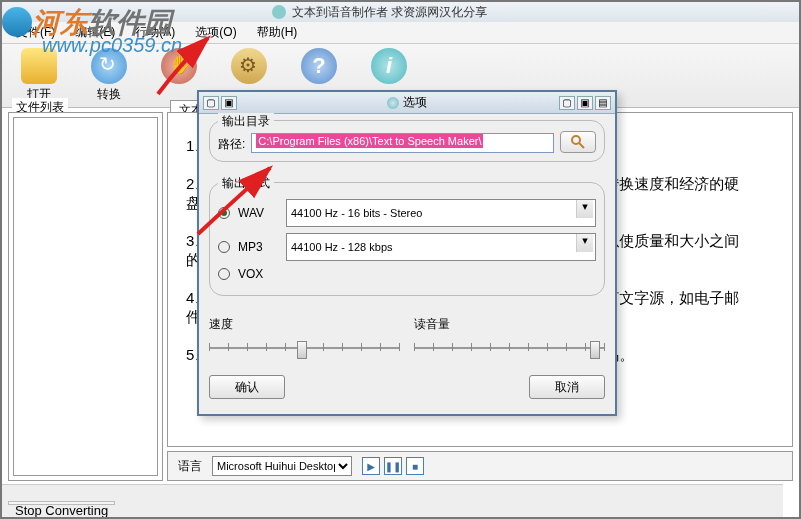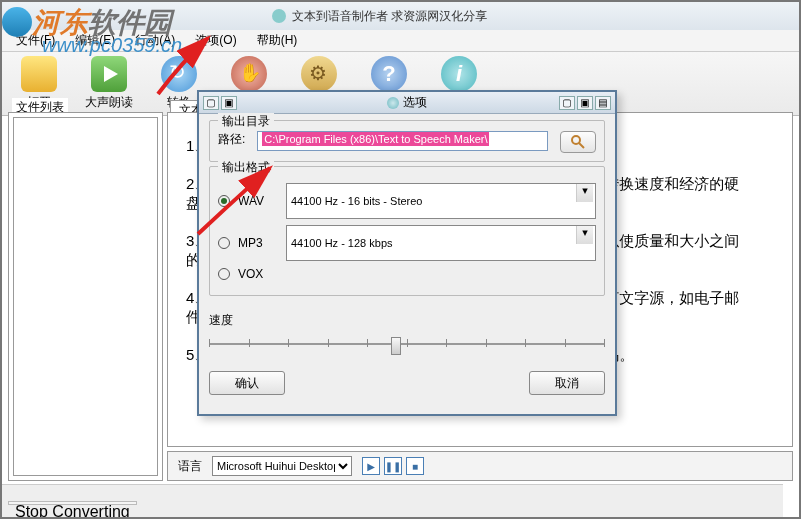--- a/index.html
+++ b/index.html
@@ -6,21 +6,21 @@
 body { background: #fff; width: 801px; height: 519px; position: relative; overflow: hidden; border: 2px solid #777; }
 
 .watermark { position: absolute; top: 0; left: 0; font-size: 28px; font-weight: bold; font-style: italic; z-index: 200; pointer-events: none; }
 .watermark .logo-circ { display: inline-block; width: 30px; height: 30px; border-radius: 50%; background: linear-gradient(#4ab3e8,#1e7fb5); position: relative; top: 5px; }
 .watermark .t1 { color: #e07a2a; font-style: italic; }
 .watermark .t2 { color: #737373; }
 .watermark-sub { position: absolute; top: 32px; left: 40px; font-size: 20px; color: #3b8fc9; font-style: italic; z-index: 200; pointer-events: none; }
 
 .red-arrow { position: absolute; z-index: 300; pointer-events: none; }
 
-.title-bar { height: 28px; background: linear-gradient(#eef3f7,#dde5ec); display: flex; align-items: center; padding-left: 270px; font-size: 12px; color: #333; }
+.title-bar { height: 20px; background: linear-gradient(#eef3f7,#dde5ec); display: flex; align-items: center; padding-left: 270px; font-size: 12px; color: #333; }
 .title-bar-icon { width: 14px; height: 14px; background: #8cc; border-radius: 50%; margin-right: 6px; }
 
 .menu-bar { height: 22px; background: #f4f4f4; display: flex; align-items: center; padding-left: 6px; font-size: 12px; gap: 4px; border-bottom: 1px solid #ccc; }
 .menu-item { padding: 2px 8px; cursor: pointer; }
 
 .toolbar { height: 64px; background: linear-gradient(#f6f6f6,#eaeaea); display: flex; align-items: flex-start; padding: 4px 12px; gap: 20px; border-bottom: 1px solid #bbb; }
 .tool-btn { width: 50px; text-align: center; font-size: 12px; cursor: pointer; }
 .tool-icon { width: 36px; height: 36px; margin: 0 auto 2px; border-radius: 6px; display: flex; align-items: center; justify-content: center; }
 .folder-ic { background: linear-gradient(#ffe680,#e8b030); }
 .speak-ic { background: linear-gradient(#8fd87a,#4fa03a); position: relative; }
@@ -42,47 +42,47 @@
 .right-area { flex: 1; margin-left: 4px; display: flex; flex-direction: column; }
 .text-area { flex: 1; border: 1px solid #999; background: #fff; padding: 14px 18px; font-size: 15px; line-height: 2.5; overflow: hidden; }
 .tab-strip { position: absolute; top: 98px; left: 168px; font-size: 12px; display: flex; }
 .tab { border: 1px solid #999; border-bottom: none; padding: 1px 8px; background: #fff; }
 
 .bottom-lang { height: 30px; border: 1px solid #999; margin-top: 4px; background: #f3f3f3; display: flex; align-items: center; padding: 0 10px; gap: 10px; font-size: 12px; }
 .lang-select { width: 140px; height: 20px; font-size: 11px; border: 1px solid #888; background: #fff; }
 .transport { display: flex; gap: 4px; }
 .tb { width: 18px; height: 18px; border: 1px solid #4a7fb5; background: #fff; display: flex; align-items: center; justify-content: center; font-size: 10px; color: #3a6fa5; cursor: pointer; }
 
-.status-bar { position: absolute; bottom: 0; left: 0; right: 16px; height: 20px; background: #eee; border-top: 1px solid #ccc; font-size: 16px; padding: 16px 6px; display: flex; }
+.status-bar { position: absolute; bottom: 0; left: 0; right: 16px; height: 20px; background: #eee; border-top: 1px solid #ccc; font-size: 13px; padding: 16px 6px; display: flex; }
 .status-cell { border: 1px solid #bbb; padding: 1px 6px; background: #f5f5f5; }
 
 
 .dialog { position: absolute; top: 88px; left: 195px; width: 420px; height: 326px; background: #efefef; border: 2px solid #5a7a9a; z-index: 100; box-shadow: 4px 4px 8px rgba(0,0,0,.2); }
 .dlg-title { height: 22px; background: linear-gradient(#e8eef5,#cdd9e5); border-bottom: 1px solid #9ab; display: flex; align-items: center; font-size: 12px; position: relative; }
 .dlg-left-ctrls { display: flex; gap: 2px; margin-left: 4px; }
 .dlg-left-ctrls span, .dlg-right-ctrls span { width: 16px; height: 14px; border: 1px solid #8aa; background: #f0f4f8; font-size: 10px; text-align: center; line-height: 12px; cursor: pointer; }
 .dlg-right-ctrls { display: flex; gap: 2px; position: absolute; right: 4px; }
 .dlg-title-text { position: absolute; left: 50%; transform: translateX(-50%); display: flex; align-items: center; gap: 4px; }
 .dlg-title-text::before { content: ""; width: 12px; height: 12px; background: radial-gradient(#cce8ec,#6cb8c0); border-radius: 50%; display: inline-block; }
 
 .dlg-body { padding: 6px 10px; font-size: 12px; }
-.group { border: 1px solid #bbb; border-radius: 2px; padding: 10px 8px 8px; margin-bottom: 4px; position: relative; }
+.group { border: 1px solid #bbb; border-radius: 14px; padding: 10px 8px 8px; margin-bottom: 20px; position: relative; }
 .group-label { position: absolute; top: -8px; left: 8px; background: #efefef; padding: 0 4px; font-size: 12px; }
 
-.path-row { display: flex; align-items: flex-start; gap: 12px; }
+.path-row { display: flex; align-items: flex-end; gap: 6px; }
 .path-input { flex: 1; height: 20px; background: #fff; border: 1px solid #7a9ac0; padding: 0 4px; }
 .path-input span { background: #ec4899; color: #fff; font-size: 11px; padding: 1px 2px; }
 .browse-btn { width: 36px; height: 22px; border: 1px solid #999; border-radius: 4px; background: linear-gradient(#fdfdfd,#e4e4e4); display: flex; align-items: center; justify-content: center; cursor: pointer; }
 .browse-btn svg { width: 16px; height: 16px; }
 
 .fmt-row { display: flex; align-items: center; gap: 8px; margin: 6px 0; }
 .radio { width: 12px; height: 12px; border: 1px solid #555; border-radius: 50%; display: inline-flex; align-items: center; justify-content: center; }
 .radio.checked::after { content: ""; width: 6px; height: 6px; background: #2a6b2a; border-radius: 50%; }
 .fmt-label { width: 40px; }
-.combo { flex: 1; height: 36px; border: 1px solid #888; background: #fff; display: flex; align-items: center; padding: 0 4px; font-size: 11px; position: relative; }
+.combo { flex: 1; height: 28px; border: 1px solid #888; background: #fff; display: flex; align-items: center; padding: 0 4px; font-size: 11px; position: relative; }
 .combo::after { content: "▾"; position: absolute; right: 2px; top: 0; width: 16px; height: 18px; border-left: 1px solid #ccc; text-align: center; background: linear-gradient(#f3f3f3,#ddd); }
 
 .slider-row { display: flex; gap: 14px; margin-top: 16px; }
 .slider-col { flex: 1; }
 .slider-track { height: 24px; position: relative; margin-top: 4px; }
 .slider-line { position: absolute; top: 10px; left: 0; right: 0; height: 2px; background: #999; }
 .slider-ticks { position: absolute; top: 6px; left: 0; right: 0; display: flex; justify-content: space-between; }
 .slider-ticks i { width: 1px; height: 8px; background: #888; }
 .slider-thumb { position: absolute; top: 4px; width: 10px; height: 18px; background: linear-gradient(#f8f8f8,#ccc); border: 1px solid #888; }
 
@@ -122,21 +122,20 @@
 <div class="menu-bar">
   <span class="menu-item">文件(F)</span>
   <span class="menu-item">编辑(E)</span>
   <span class="menu-item">行动(A)</span>
   <span class="menu-item">选项(O)</span>
   <span class="menu-item">帮助(H)</span>
 </div>
 
 <div class="toolbar">
   <div class="tool-btn"><div class="tool-icon folder-ic"></div><span>打开</span></div>
-  <div class="tool-btn"><div class="tool-icon speak-ic"></div><span>大声朗读</span></div>
   <div class="tool-btn"><div class="tool-icon convert-ic"></div><span>转换</span></div>
   <div class="tool-btn">
       <div class="tool-icon stop-ic"></div>
     </div>
   <div class="tool-btn">
       <div class="tool-icon gear-ic"></div>
     </div>
   <div class="tool-btn">
       <div class="tool-icon help-ic">?</div>
     </div>
@@ -243,20 +242,40 @@
               <i></i>
               <i></i>
               <i></i>
               <i></i>
               <i></i>
               <i></i>
             </div>
           <div class="slider-thumb" style="left:46%"></div>
         </div>
       </div>
+      <div class="slider-col">
+        <span>读音量</span>
+        <div class="slider-track">
+          <div class="slider-line"></div>
+          <div class="slider-ticks">
+              <i></i>
+              <i></i>
+              <i></i>
+              <i></i>
+              <i></i>
+              <i></i>
+              <i></i>
+              <i></i>
+              <i></i>
+              <i></i>
+              <i></i>
+            </div>
+          <div class="slider-thumb" style="left:92%"></div>
+        </div>
+      </div>
     </div>
 
     <div class="dlg-buttons">
       <button class="dlg-btn">确认</button>
       <button class="dlg-btn">取消</button>
     </div>
   </div>
 </div>
 
 </body></html>

